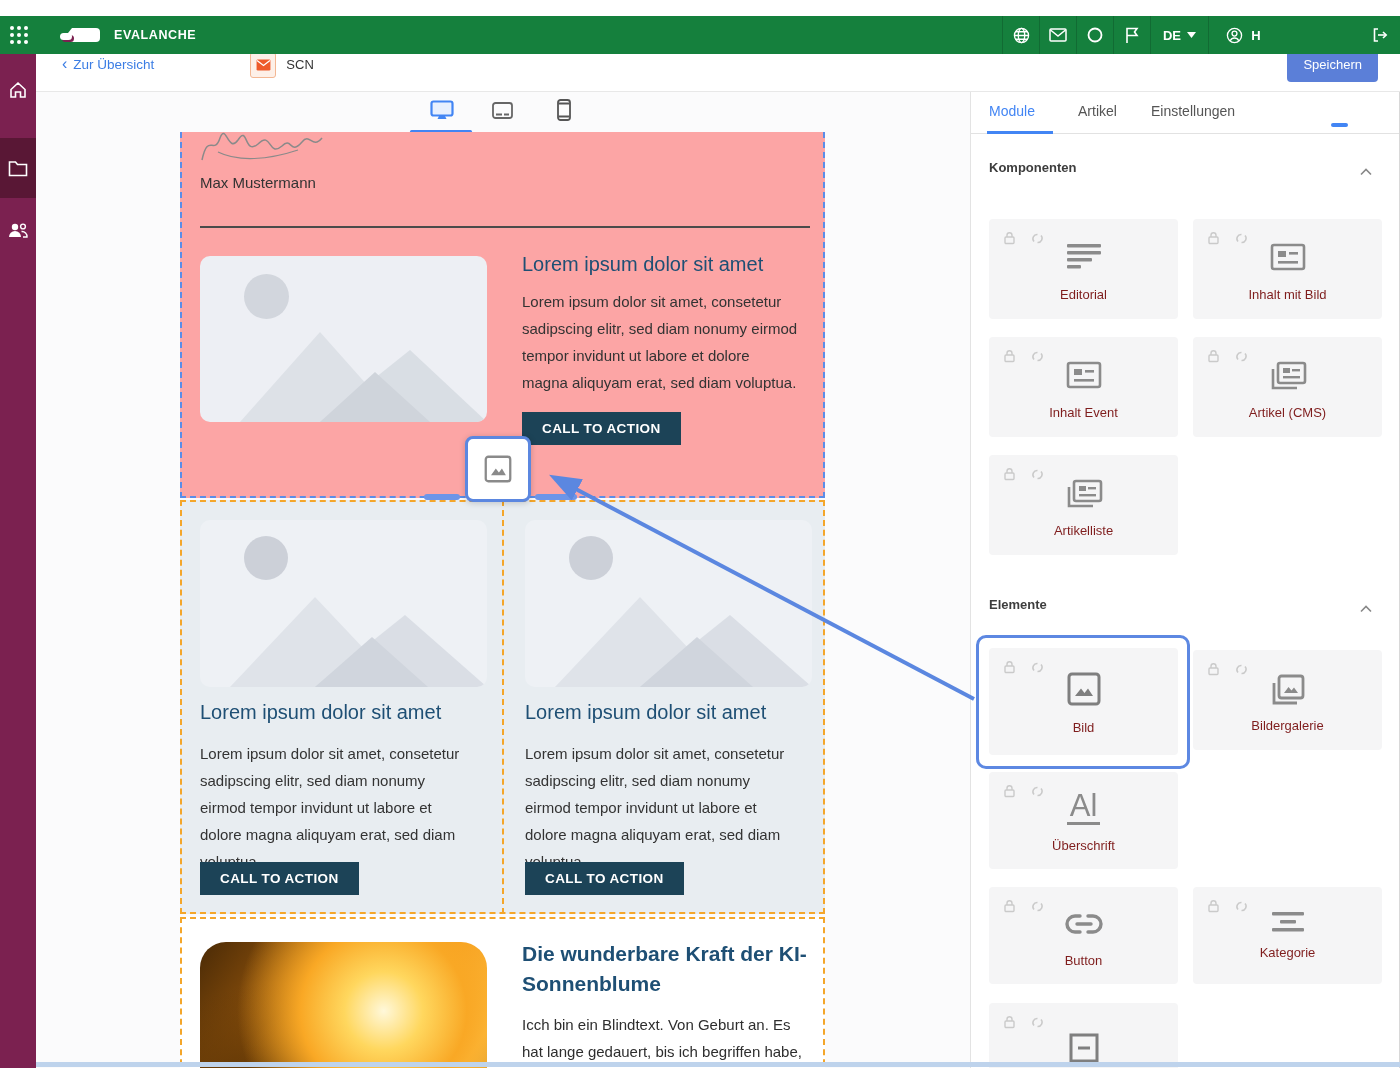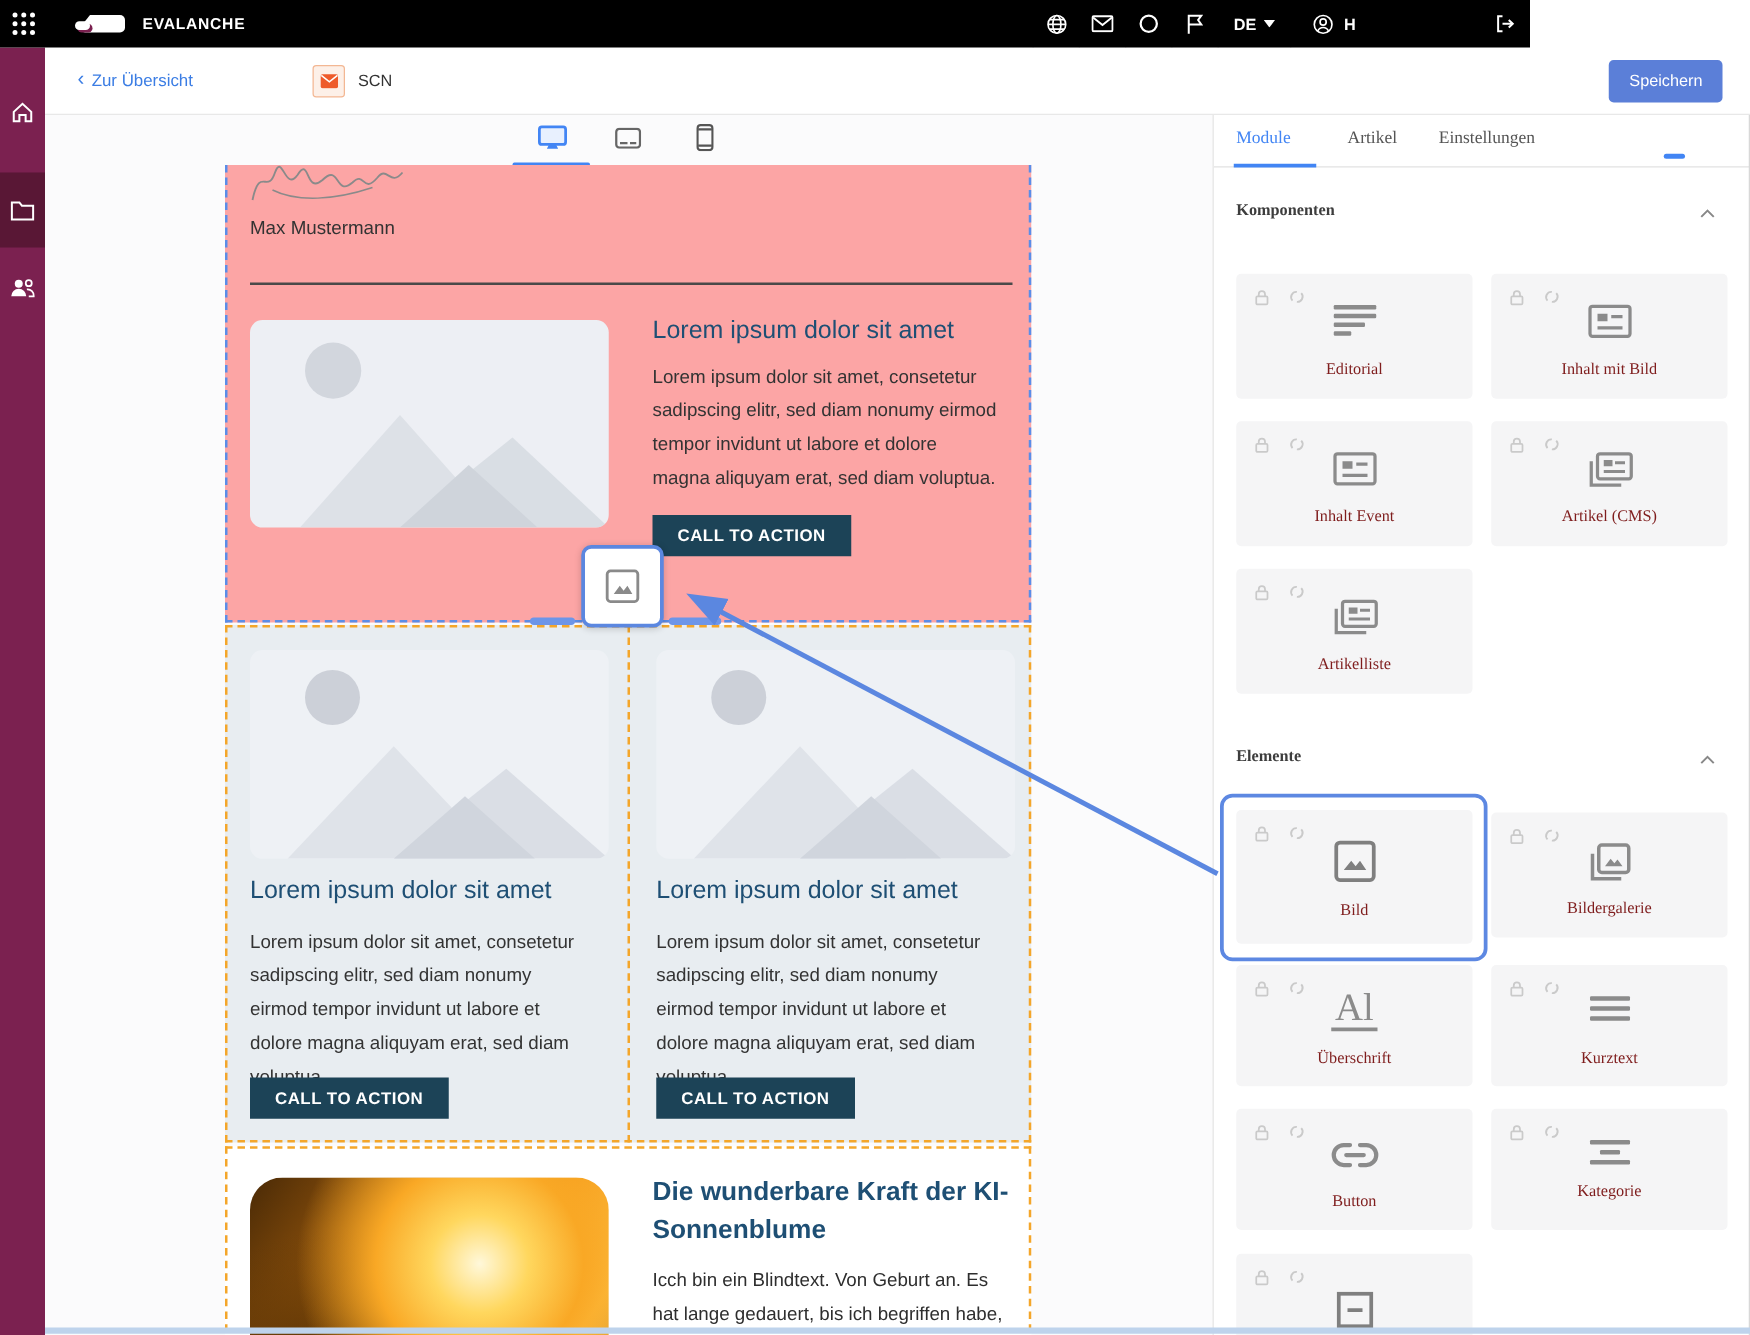--- a/index.html
+++ b/index.html
@@ -1,21 +1,21 @@
 <!DOCTYPE html>
 <html><head>
 <meta charset="utf-8">
 <style>
   html,body{margin:0;padding:0;background:#fff;}
   *{box-sizing:border-box;}
   .app{position:relative;width:1400px;height:1068px;overflow:hidden;
        font-family:"Liberation Sans",sans-serif;background:#fff;}
 
   
-  .topbar{position:absolute;left:0;top:0;width:1224px;height:38px;background:#000000;
+  .topbar{position:absolute;left:0;top:16px;width:1400px;height:38px;background:#15803d;
           display:flex;align-items:center;color:#fff;z-index:30;}
   .tb-grid{position:absolute;left:9px;top:9px;width:20px;height:20px;cursor:pointer;}
   .tb-logo{position:absolute;left:58px;top:8px;}
   .tb-brand{position:absolute;left:114px;top:12px;font-size:12.5px;font-weight:bold;letter-spacing:.6px;}
   .tb-right{position:absolute;right:0;top:0;height:38px;display:flex;align-items:center;}
   .tb-cell{width:37px;height:38px;display:flex;align-items:center;justify-content:center;
            border-left:1px solid rgba(0,0,0,.16);cursor:pointer;}
   .tb-lang{width:58px;gap:6px;font-size:13px;font-weight:bold;}
   .tb-user{width:70px;gap:8px;font-size:13px;font-weight:bold;border-left:1px solid rgba(0,0,0,.16);}
   .tb-spacer{width:82px;height:38px;}
@@ -85,21 +85,21 @@
             radial-gradient(circle at 45% 70%, #e78a12 0%, rgba(231,138,18,0) 45%),
             linear-gradient(125deg, #4a2a06 0%, #9c5a0d 30%, #f59d1e 58%, #ffc94f 78%, #7a4408 100%);}
   .m3-col{position:absolute;left:340px;top:20px;width:292px;}
   .m3-h{font-size:21px;line-height:30px;font-weight:bold;color:#1e4f74;}
   .m3-b{margin-top:12px;font-size:15px;line-height:27px;color:#2e2e2e;}
 
   .hscroll{position:absolute;left:36px;top:1062px;width:1364px;height:5px;background:#bed3ec;z-index:28;}
 
   
   .panel{position:absolute;left:970px;top:92px;width:430px;height:976px;background:#fff;
-         border-left:1px solid #e3e3e3;overflow:hidden;font-family:Liberation Serif, serif;}
+         border-left:1px solid #e3e3e3;overflow:hidden;}
   .p-tabs{position:absolute;left:0;top:0;width:430px;height:42px;border-bottom:1px solid #e2e2e2;}
   .p-tab{position:absolute;top:11px;font-size:14px;color:#555;cursor:pointer;}
   .p-tab.active{color:#4285f4;}
   .p-tab-underline{position:absolute;left:16px;top:39px;width:66px;height:3px;background:#4285f4;}
   .p-bluedash{position:absolute;left:360px;top:31px;width:17px;height:4px;border-radius:2px;background:#4285f4;cursor:pointer;}
   .sec-head{position:absolute;left:18px;font-size:13px;font-weight:bold;color:#3d3d3d;}
   .sec-chev{position:absolute;right:28px;cursor:pointer;}
   .card{position:absolute;width:189px;height:100px;background:#f5f5f6;border-radius:4px;cursor:pointer;}
   .card .lock{position:absolute;left:14px;top:12px;}
   .card .sync{position:absolute;left:42px;top:12px;}
@@ -502,40 +502,20 @@
       <span class="sync"><svg width="13" height="13" viewBox="0 0 13 13" fill="none" stroke="#cacaca" stroke-width="1.5">
             <path d="M3 9.5 A4.2 4.2 0 0 1 6.5 2.5"></path>
             <path d="M10 3.5 A4.2 4.2 0 0 1 6.5 10.5"></path>
           </svg></span>
       <span class="cicon" style="top:18px;">
           <span class="heading-glyph">Al</span>
         </span>
       <span class="clabel" style="top:66px;">Überschrift</span>
     </div>
 
-    <div class="card" style="left:222px;top:680px;height:97px;">
-      <span class="lock"><svg width="13" height="14" viewBox="0 0 13 14" fill="none" stroke="#cacaca" stroke-width="1.4">
-            <rect x="2" y="6" width="9" height="6.5" rx="1"></rect>
-            <path d="M4 6 V4.3 a2.5 2.5 0 0 1 5 0 V6"></path>
-          </svg></span>
-      <span class="sync"><svg width="13" height="13" viewBox="0 0 13 13" fill="none" stroke="#cacaca" stroke-width="1.5">
-            <path d="M3 9.5 A4.2 4.2 0 0 1 6.5 2.5"></path>
-            <path d="M10 3.5 A4.2 4.2 0 0 1 6.5 10.5"></path>
-          </svg></span>
-      <span class="cicon">
-          <svg width="34" height="22" viewBox="0 0 34 22">
-            <g fill="#8b8b8b">
-              <rect x="1" y="1" width="32" height="3.6" rx="1"></rect>
-              <rect x="1" y="9" width="32" height="3.6" rx="1"></rect>
-              <rect x="1" y="17" width="32" height="3.6" rx="1"></rect>
-            </g>
-          </svg>
-        </span>
-      <span class="clabel" style="top:66px;">Kurztext</span>
-    </div>
 
     <div class="card" style="left:18px;top:795px;height:97px;">
       <span class="lock"><svg width="13" height="14" viewBox="0 0 13 14" fill="none" stroke="#cacaca" stroke-width="1.4">
             <rect x="2" y="6" width="9" height="6.5" rx="1"></rect>
             <path d="M4 6 V4.3 a2.5 2.5 0 0 1 5 0 V6"></path>
           </svg></span>
       <span class="sync"><svg width="13" height="13" viewBox="0 0 13 13" fill="none" stroke="#cacaca" stroke-width="1.5">
             <path d="M3 9.5 A4.2 4.2 0 0 1 6.5 2.5"></path>
             <path d="M10 3.5 A4.2 4.2 0 0 1 6.5 10.5"></path>
           </svg></span>

